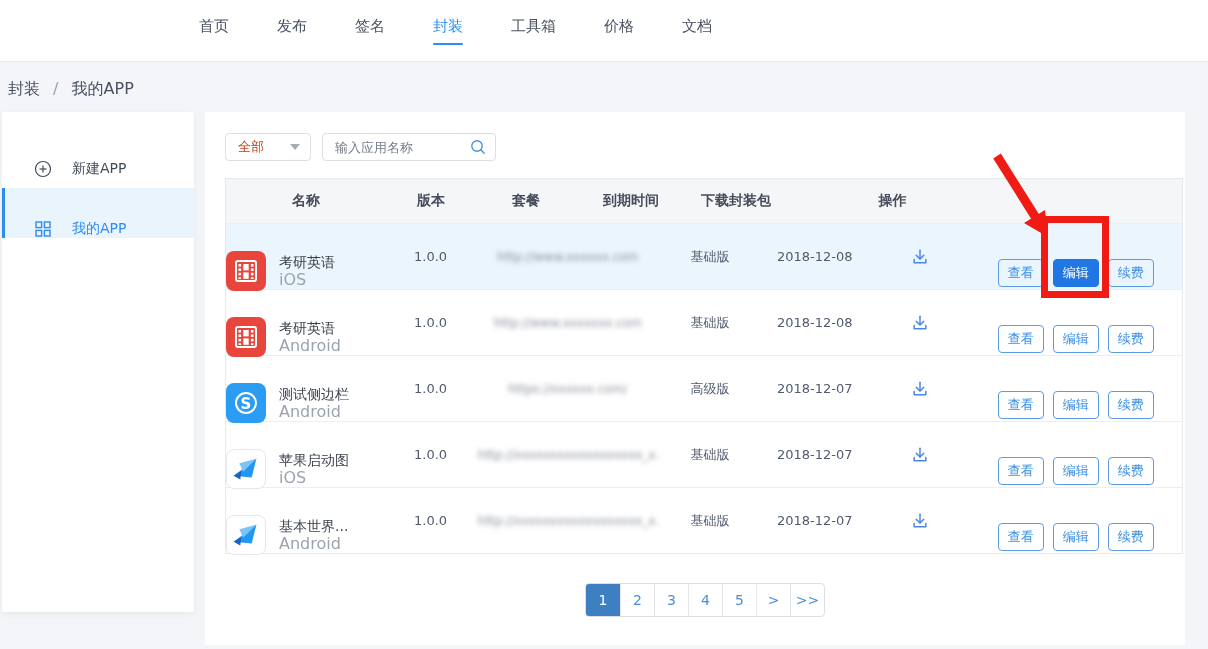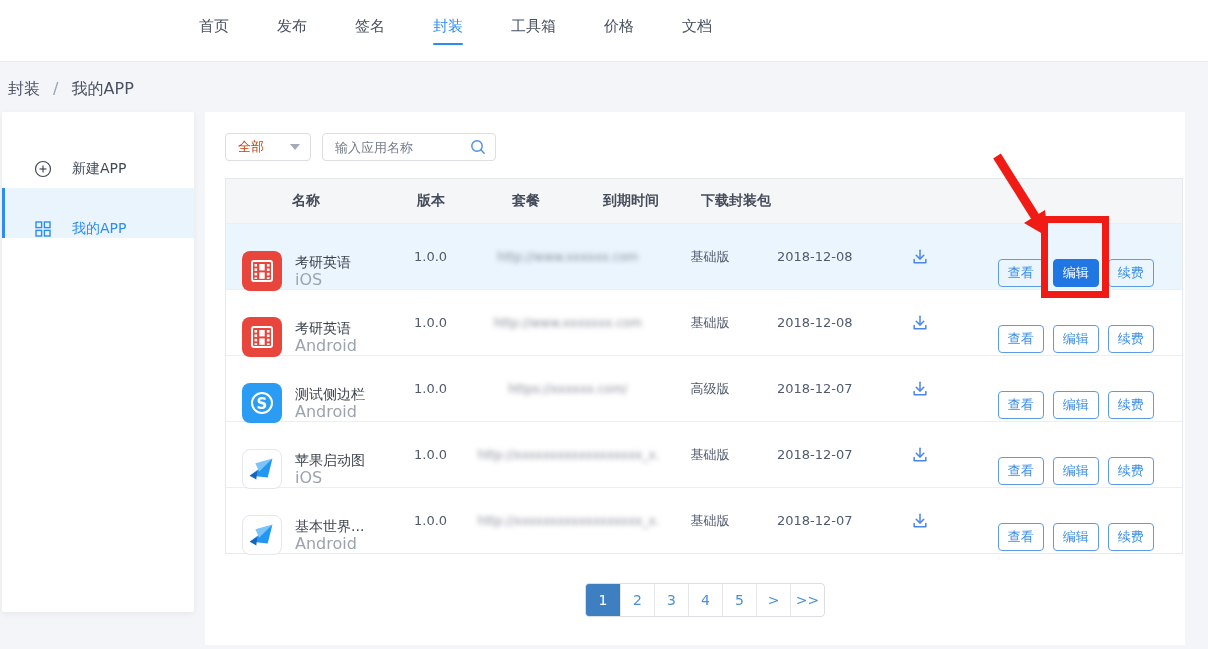--- a/index.html
+++ b/index.html
@@ -45,21 +45,21 @@
   .searchbox input::placeholder { color:#767d89; opacity:1; }
   
   .apptable { position:absolute; left:20px; top:66px; width:958px; border:1px solid #e6e9ee; }
   .t-header { display:flex; height:44px; background:#f5f6f7; }
   .t-header .cell { font-weight:bold; color:#464c5b; font-size:14px; }
   .t-row { display:flex; height:66px; align-items:center; border-top:1px solid #ebeef2; background:#fff; }
   .t-row.hl { background:#eaf5fe; }
   .cell { display:flex; align-items:center; justify-content:center; text-align:center; }
   .c0{width:160px;} .c1{width:90px;} .c2{width:185px;} .c3{width:100px;}
   .c4{width:110px;} .c5{width:100px;} .c6{width:213px;}
-  .cell.c0.body { justify-content:flex-start; padding-left:16px; text-align:left;margin-top:28px; }
+  .cell.c0.body { justify-content:flex-start; text-align:left;margin-top:28px; }
   .app-ico { width:40px; height:40px; border-radius:8px; flex:0 0 40px;
     display:flex; align-items:center; justify-content:center; }
   .app-ico.film-red { background:#e8453c; }
   .app-ico.s-blue { background:#2b9cf4; }
   .app-ico.bird-blue { background:#fff; border:1px solid #e4e7ec; }
   .nm-wrap { margin-left:13px; overflow:hidden; }
   .app-name { color:#3d434d; font-size:14px; line-height:19px; white-space:nowrap; }
   .app-plat { color:#9ba3af; font-size:16px; line-height:16px; }
   .ver,.plan,.date { color:#515a6e; font-size:13px; }
   .url-blur { color:#8a8f99; font-size:12px; filter:blur(2.6px); white-space:nowrap;
@@ -148,20 +148,21 @@
     </span>
   </div>
 
   <div class="apptable">
     <div class="t-header" id="t-header">
         <div class="cell c0">名称</div>
         <div class="cell c1">版本</div>
         <div class="cell c3">套餐</div>
         <div class="cell c4">到期时间</div>
         <div class="cell c5">下载封装包</div>
+        <div class="cell c6">操作</div>
       </div>
     <div id="t-body">
         <div class="t-row hl">
           <div class="cell c0 body">
             <span class="app-ico film-red">
               <svg width="40" height="40" viewBox="0 0 40 40">
                 <rect x="10" y="10" width="20" height="20" rx="2" fill="none" stroke="#fff" stroke-width="2"></rect>
                 <g fill="#fff">
                   <rect x="12.5" y="13" width="2.6" height="2.6"></rect>
                   <rect x="12.5" y="17.4" width="2.6" height="2.6"></rect>

